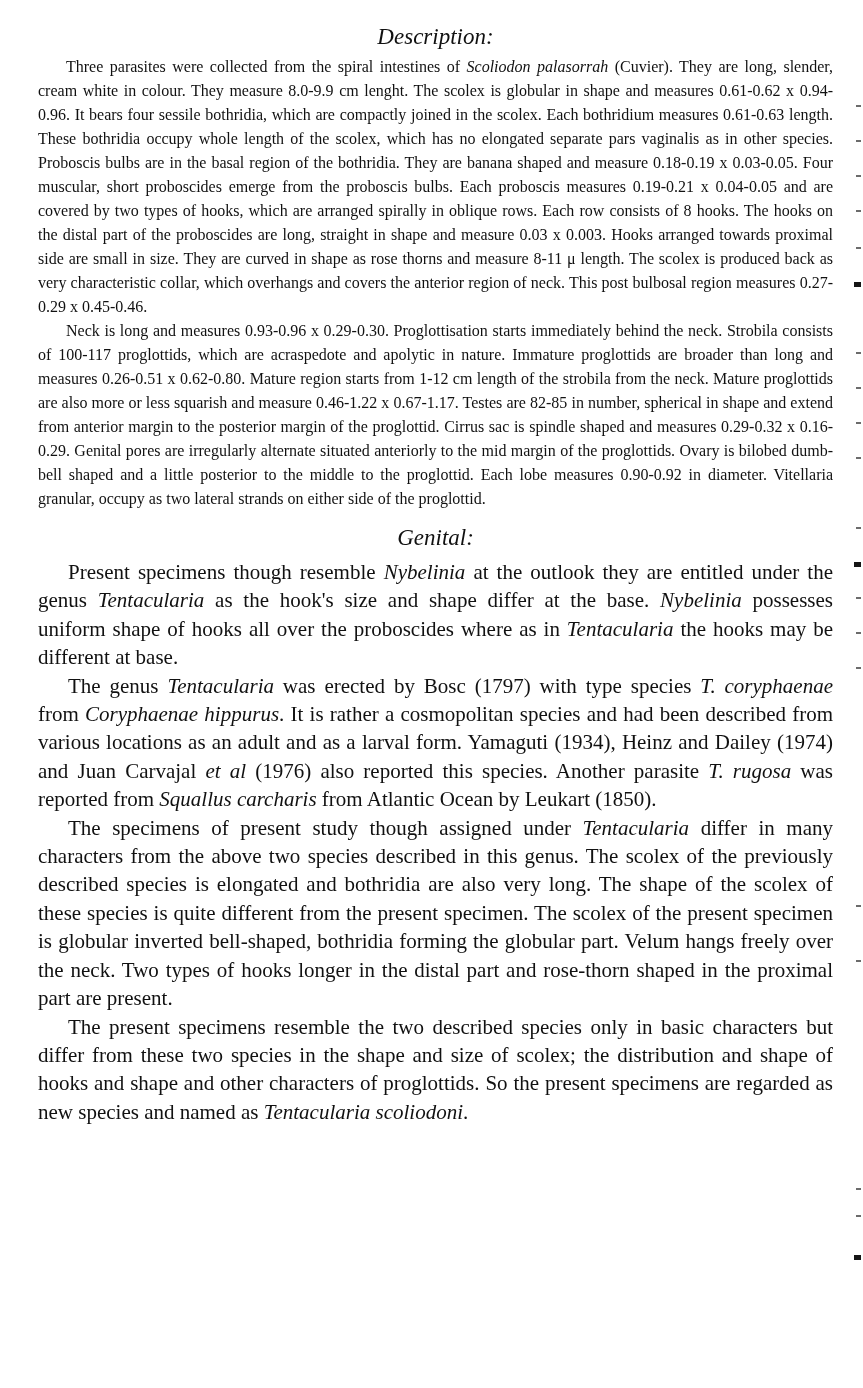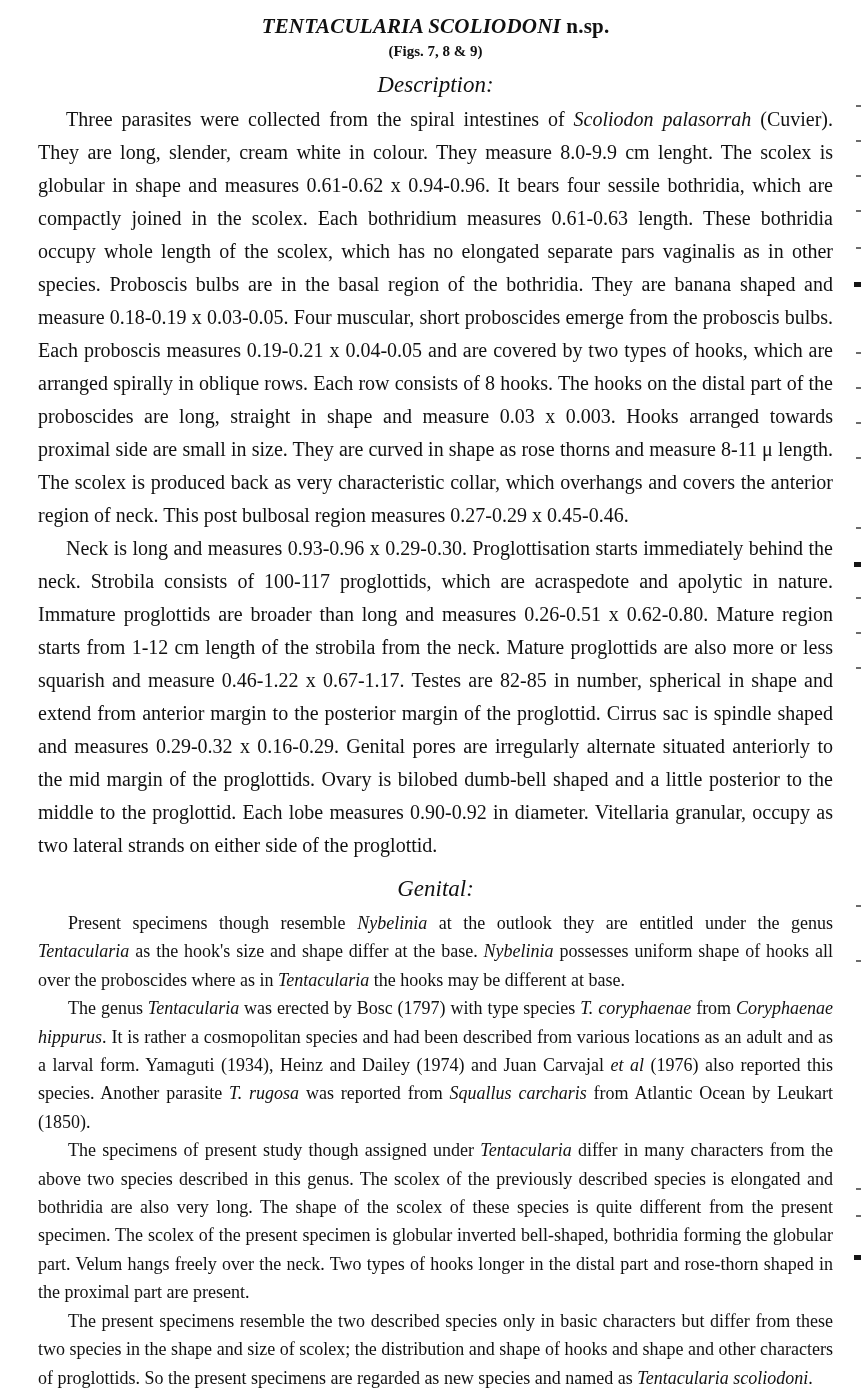--- a/index.html
+++ b/index.html
@@ -45,26 +45,26 @@
     text-align: center;
   }
   #sections .section-heading:first-child { margin: 11px 0 5px 0; }
   #sections .section-heading:not(:first-child) { margin: 14px 0 7px 0; }
   .section-body p {
     margin: 0;
     padding: 0;
     text-align: justify;
   }
   .body-small p {
-    font-size: 20px;
-    line-height: 33px;
+    font-size: 16px;
+    line-height: 24px;
     text-indent: 28px;
   }
   .body-large p {
-    font-size: 18px;
+    font-size: 21px;
     line-height: 28.4px;
     text-indent: 30px;
   }
   .italic { font-style: italic; }
   .edge-mark {
     position: absolute;
     right: 2px;
     width: 5px;
     height: 2px;
     background: #3a3a3a;
@@ -74,27 +74,20 @@
     width: 7px;
     height: 5px;
     background: #151515;
     opacity: 1;
   }
 </style>
 </head>
 <body>
 
 <div class="page">
-  <header class="title-block">
-    <div class="doc-title">
-      <span class="t-italic">TENTACULARIA SCOLIODONI</span>
-      <span class="t-roman">n.sp.</span>
-    </div>
-    <div class="doc-figs">(Figs. 7, 8 &amp; 9)</div>
-  </header>
 
   <main id="sections">
       <h2 class="section-heading">Description:</h2>
       <div class="section-body body-small">
         <p><span>Three parasites were collected from the spiral intestines of </span><span class="italic">Scoliodon palasorrah</span><span> (Cuvier). They are long, slender, cream white in colour. They measure 8.0-9.9 cm lenght. The scolex is globular in shape and measures 0.61-0.62 x 0.94-0.96. It bears four sessile bothridia, which are compactly joined in the scolex. Each bothridium measures 0.61-0.63 length. These bothridia occupy whole length of the scolex, which has no elongated separate pars vaginalis as in other species. Proboscis bulbs are in the basal region of the bothridia. They are banana shaped and measure 0.18-0.19 x 0.03-0.05. Four muscular, short proboscides emerge from the proboscis bulbs. Each proboscis measures 0.19-0.21 x 0.04-0.05 and are covered by two types of hooks, which are arranged spirally in oblique rows. Each row consists of 8 hooks. The hooks on the distal part of the proboscides are long, straight in shape and measure 0.03 x 0.003. Hooks arranged towards proximal side are small in size. They are curved in shape as rose thorns and measure 8-11 μ length. The scolex is produced back as very characteristic collar, which overhangs and covers the anterior region of neck. This post bulbosal region measures 0.27-0.29 x 0.45-0.46.</span></p>
         <p><span>Neck is long and measures 0.93-0.96 x 0.29-0.30. Proglottisation starts immediately behind the neck. Strobila consists of 100-117 proglottids, which are acraspedote and apolytic in nature. Immature proglottids are broader than long and measures 0.26-0.51 x 0.62-0.80. Mature region starts from 1-12 cm length of the strobila from the neck. Mature proglottids are also more or less squarish and measure 0.46-1.22 x 0.67-1.17. Testes are 82-85 in number, spherical in shape and extend from anterior margin to the posterior margin of the proglottid. Cirrus sac is spindle shaped and measures 0.29-0.32 x 0.16-0.29. Genital pores are irregularly alternate situated anteriorly to the mid margin of the proglottids. Ovary is bilobed dumb-bell shaped and a little posterior to the middle to the proglottid. Each lobe measures 0.90-0.92 in diameter. Vitellaria granular, occupy as two lateral strands on either side of the proglottid.</span></p>
       </div>
       <h2 class="section-heading">Genital:</h2>
       <div class="section-body body-large">
         <p><span>Present specimens though resemble </span><span class="italic">Nybelinia</span><span> at the outlook they are entitled under the genus </span><span class="italic">Tentacularia</span><span> as the hook's size and shape differ at the base. </span><span class="italic">Nybelinia</span><span> possesses uniform shape of hooks all over the proboscides where as in </span><span class="italic">Tentacularia</span><span> the hooks may be different at base.</span></p>

